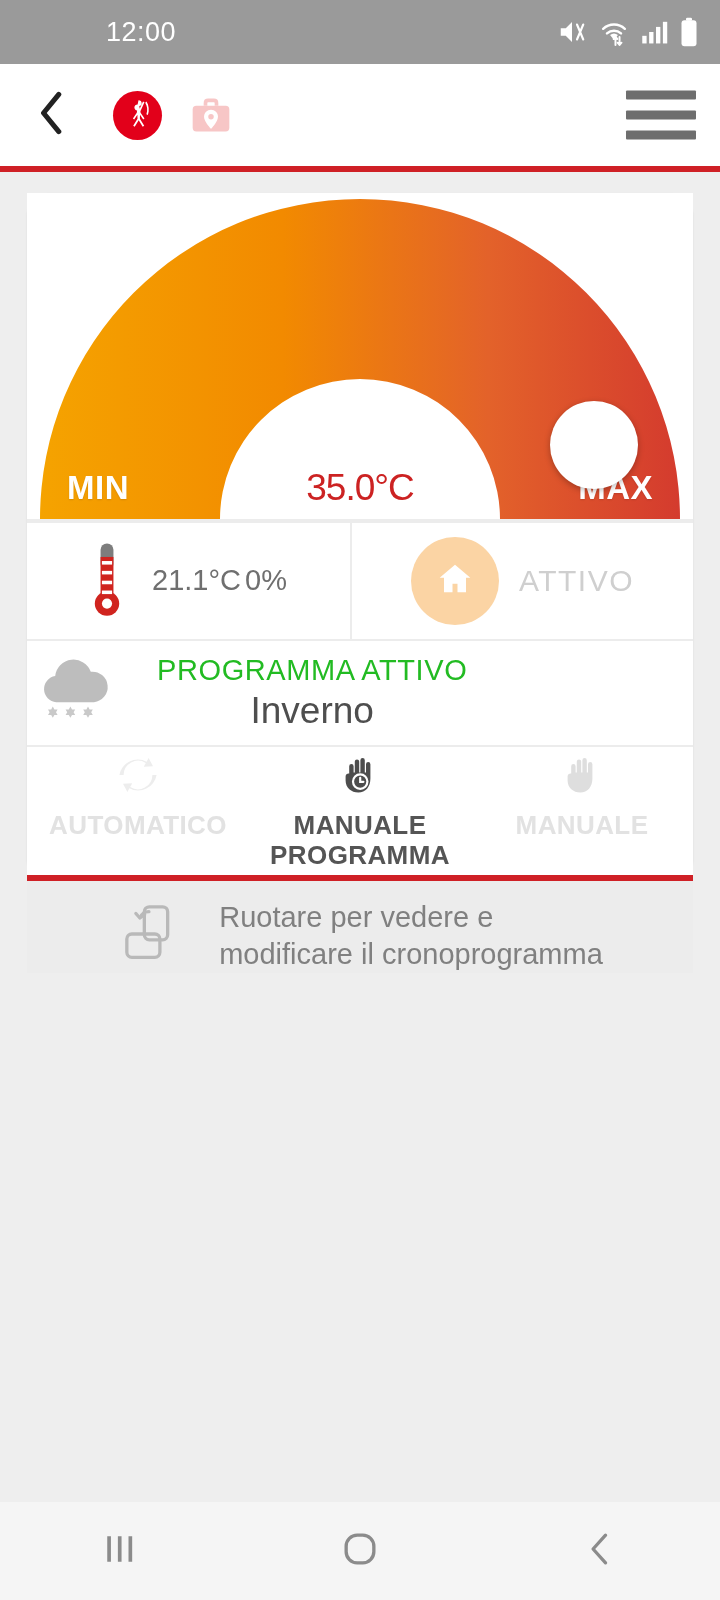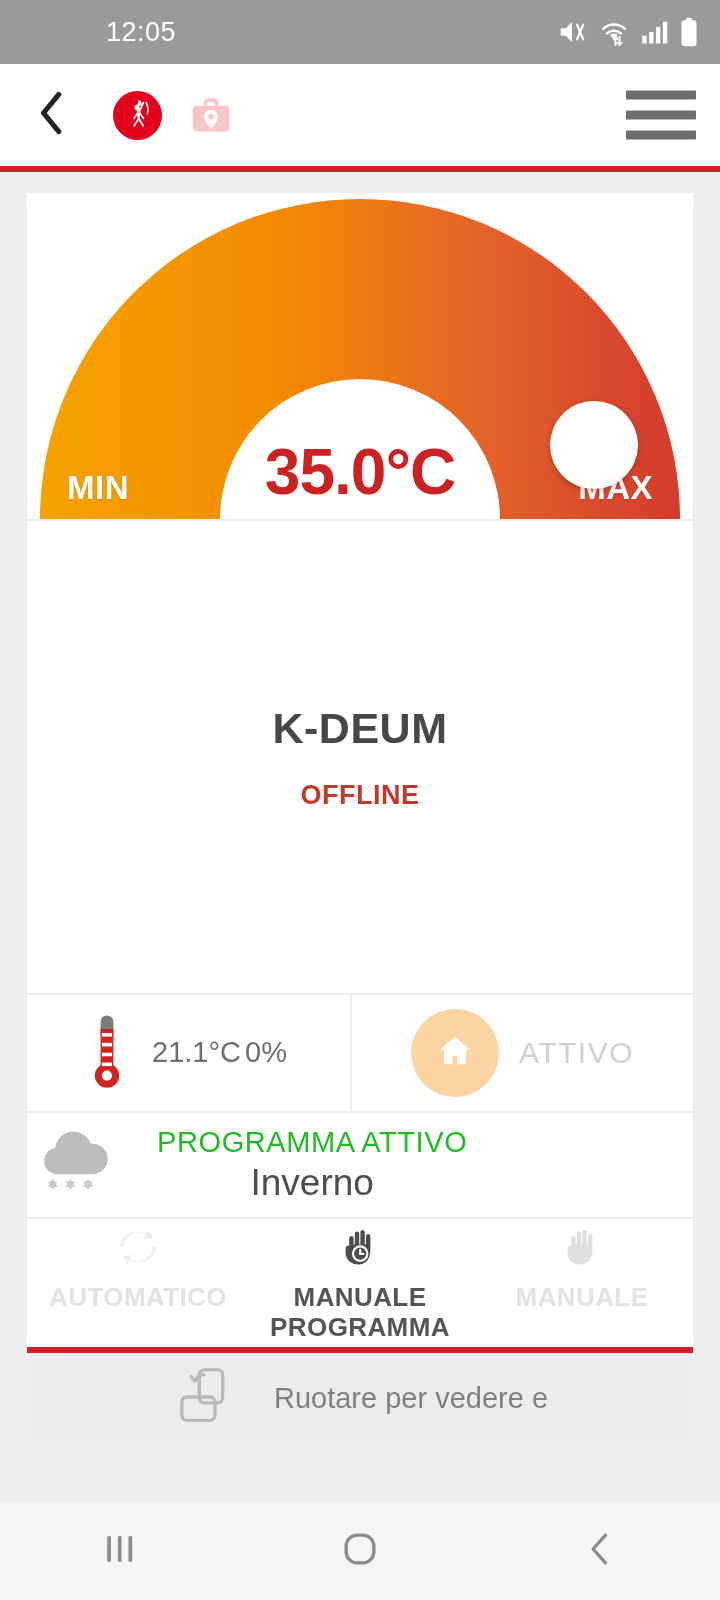--- a/index.html
+++ b/index.html
@@ -63,21 +63,21 @@
   }
   .gauge-svg { position:absolute; left:0; top:0; }
   .gauge-label {
     position:absolute; color:#ffffff; font-weight:bold; font-size:33px;
     letter-spacing:.5px; text-shadow:0 1px 2px rgba(0,0,0,.12);
   }
   .gauge-label.min { left:40px; bottom:12px; }
   .gauge-label.max { right:40px; bottom:12px; }
   .gauge-temp {
     position:absolute; left:0; right:0; bottom:10px; text-align:center;
-    color:#cc2222; font-weight:bold; font-size:64px; letter-spacing:-1px;
+    color:#cc2222; font-weight:normal; font-size:37px; letter-spacing:-1px;
   }
   .gauge-thumb {
     position:absolute; width:88px; height:88px; border-radius:50%;
     background:#ffffff; box-shadow:0 2px 6px rgba(0,0,0,.28);
     right:55px; bottom:30px;
   }
 
   .divider { height:2px; background:#ececec; }
 
   
@@ -132,41 +132,41 @@
   .mode-label {
     font-size:26px; font-weight:bold; text-align:center;
     letter-spacing:.4px; line-height:1.15;
   }
   .mode.inactive .mode-label { color:#e2e2e2; }
   .mode.active .mode-label { color:#555555; }
   .card-rule { height:6px; background:#cf2026; }
 
   
   .hint {
-    height:92px; background:#ececec; display:flex; align-items:center;
+    height:92px; background:#ececec; display:flex; align-items:flex-end;
     justify-content:center; gap:24px; padding-left:0;
   }
   .hint-text {
     font-size:29px; color:#808080; line-height:1.28;
   }
 
   
   .navbar {
     position:absolute; left:0; bottom:0; width:720px; height:98px;
     background:#f5f5f5; display:flex; align-items:center;
   }
   .navbar .navbtn {
     flex:1; display:flex; align-items:center; justify-content:center;
   }
 </style>
 </head>
 <body>
 
 <div class="statusbar">
-  <div class="clock">12:05</div>
+  <div class="clock">12:00</div>
   <div class="sysicons">
 
     <span>
       <svg width="30" height="30" viewBox="0 0 24 24">
         <path d="M3 9v6h4l5 5V4L7 9H3z" fill="#fff"></path>
         <path d="M16 6l5 12M21 6l-5 12" stroke="#fff" stroke-width="1.7" fill="none" stroke-linecap="round"></path>
       </svg>
     </span>
 
     <span>
@@ -242,24 +242,20 @@
         </defs>
         <path d="M13,326 A320,320 0 0,1 653,326 L653,326 L473,326 A140,140 0 0,0 193,326 L193,326 Z" fill="url(#gaugeGrad)"></path>
       </svg>
       <div class="gauge-label min">MIN</div>
       <div class="gauge-label max">MAX</div>
       <div class="gauge-thumb"></div>
       <div class="gauge-temp">35.0°C</div>
     </div>
     <div class="divider"></div>
 
-    <div class="device-block">
-      <div class="device-name">K-DEUM</div>
-      <div class="device-status">OFFLINE</div>
-    </div>
     <div class="divider"></div>
 
     <div class="stats-row">
       <div class="stat-left">
         <span>
           <svg width="34" height="78" viewBox="0 0 20 46">
             <rect x="6.2" y="2" width="7.6" height="16" rx="3.8" fill="#7d7d7d"></rect>
             <rect x="6.2" y="10" width="7.6" height="26" fill="#d0241f"></rect>
             <circle cx="10" cy="37.5" r="7.2" fill="#d0241f"></circle>
             <circle cx="10" cy="37.5" r="3" fill="#fff"></circle>
@@ -344,20 +340,21 @@
     <span>
       <svg width="78" height="70" viewBox="0 0 40 36">
         <rect x="14" y="4" width="12" height="17" rx="2.6" stroke="#b9b9b9" stroke-width="1.7" fill="none"></rect>
         <rect x="5" y="18" width="17" height="12" rx="2.6" stroke="#b9b9b9" stroke-width="1.7" fill="none"></rect>
         <path d="M11.8 9.6a5 5 0 014.6-3.1" stroke="#b9b9b9" stroke-width="1.6" fill="none" stroke-linecap="round"></path>
         <path d="M9.6 7.4l2.1 2.4 2.5-1.8" stroke="#b9b9b9" stroke-width="1.6" fill="none" stroke-linecap="round" stroke-linejoin="round"></path>
       </svg>
     </span>
     <div class="hint-text">
       <span>Ruotare per vedere e</span><br>
+      <span>modificare il cronoprogramma</span>
     </div>
   </div>
 </div>
 
 <div class="navbar">
   <div class="navbtn">
     <span>
       <svg width="32" height="34" viewBox="0 0 22 24">
         <rect x="2" y="3" width="2.6" height="18" fill="#8b8b8b"></rect>
         <rect x="9.5" y="3" width="2.6" height="18" fill="#8b8b8b"></rect>

